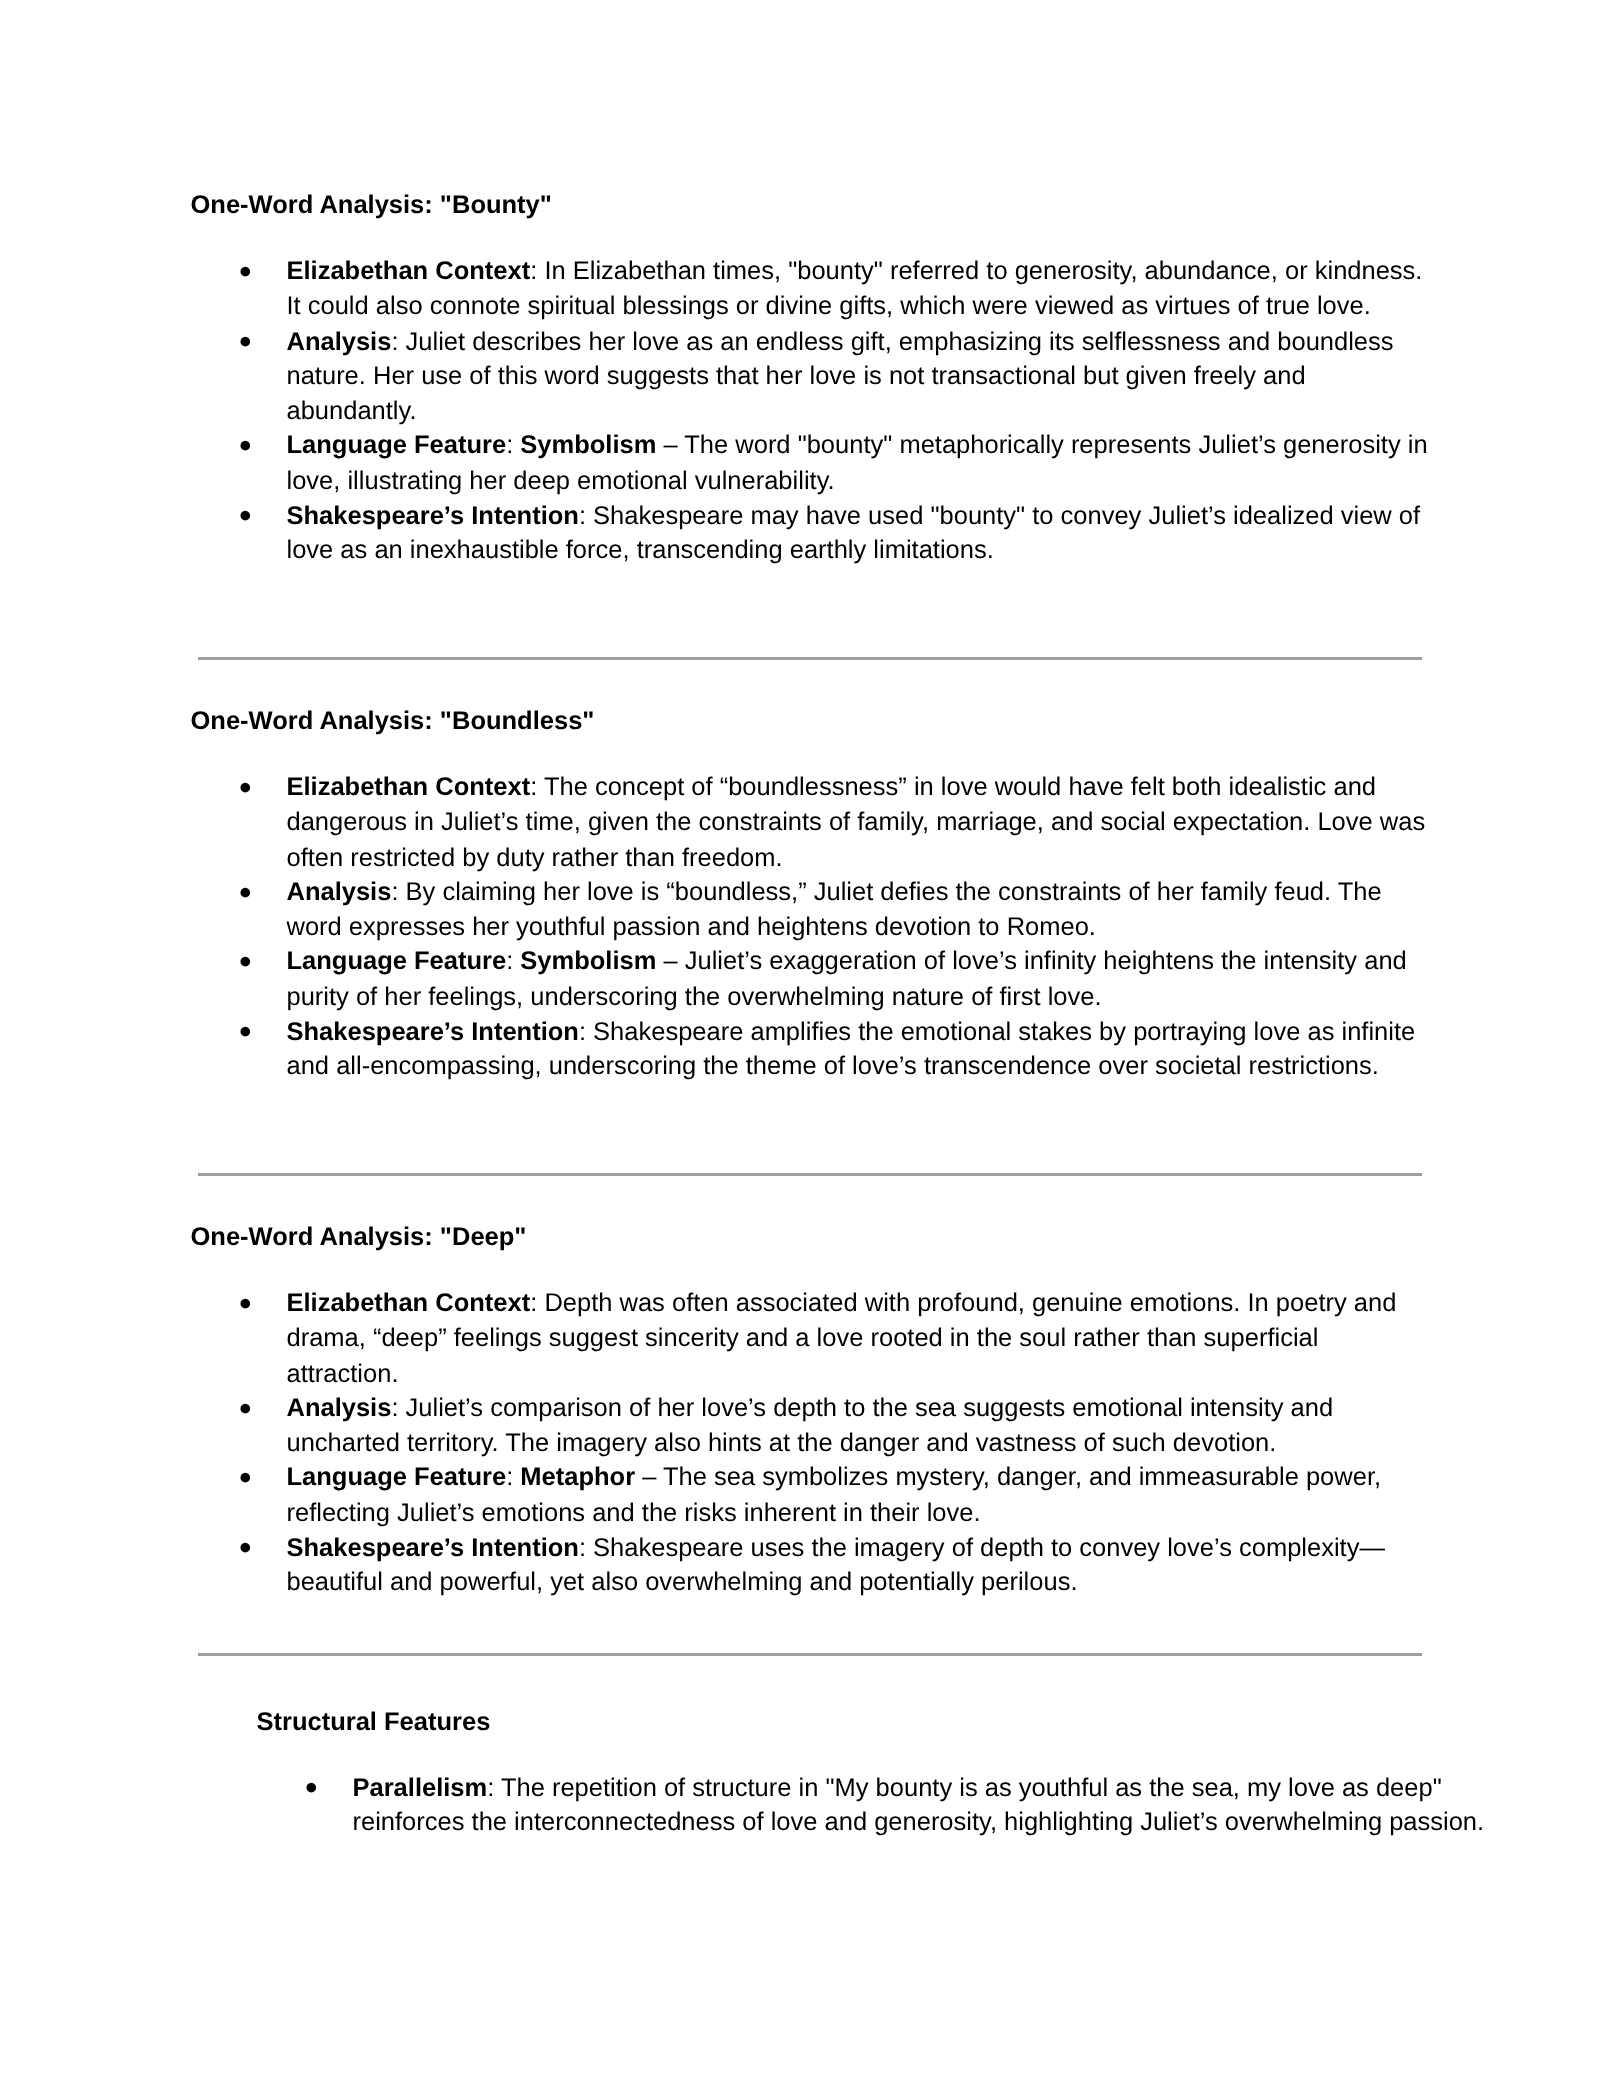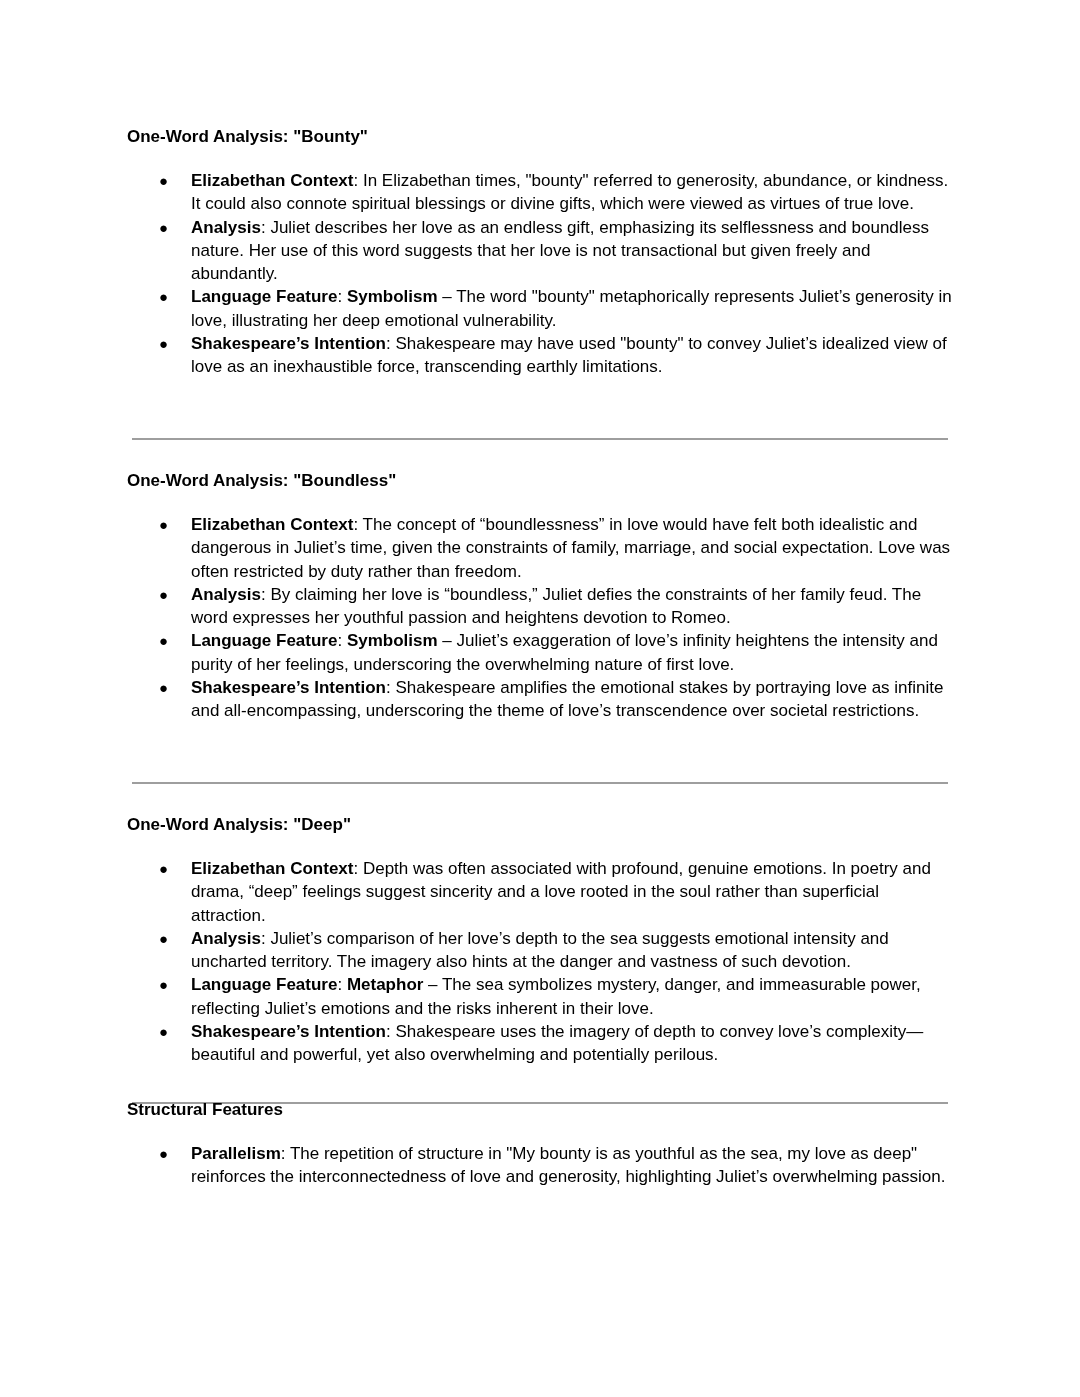--- a/index.html
+++ b/index.html
@@ -48,20 +48,20 @@
     <ul class="bullets">
       <li><span class="dot">●</span><span class="b">Elizabethan Context</span><span>: </span><span>Depth was often associated with profound, genuine emotions. In poetry and drama, “deep” feelings suggest sincerity and a love rooted in the soul rather than superficial attraction.</span></li>
       <li><span class="dot">●</span><span class="b">Analysis</span><span>: </span><span>Juliet’s comparison of her love’s depth to the sea suggests emotional intensity and uncharted territory. The imagery also hints at the danger and vastness of such devotion.</span></li>
       <li><span class="dot">●</span><span class="b">Language Feature</span><span>: </span><span class="b">Metaphor</span><span> – </span><span>The sea symbolizes mystery, danger, and immeasurable power, reflecting Juliet’s emotions and the risks inherent in their love.</span></li>
       <li><span class="dot">●</span><span class="b">Shakespeare’s Intention</span><span>: </span><span>Shakespeare uses the imagery of depth to convey love’s complexity—beautiful and powerful, yet also overwhelming and potentially perilous.</span></li>
     </ul>
   </div>
 
   <div class="divider" style="top:1102px;"></div>
 
-  <div class="section" style="top:1100px;">
+  <div class="section" style="top:1138px;margin-left:44px;">
     <h2 class="heading">Structural Features</h2>
     <ul class="bullets">
       <li><span class="dot">●</span><span class="b">Parallelism</span><span>: </span><span>The repetition of structure in "My bounty is as youthful as the sea, my love as deep" reinforces the interconnectedness of love and generosity, highlighting Juliet’s overwhelming passion.</span></li>
     </ul>
   </div>
 
 </div>
 
 </body></html>

